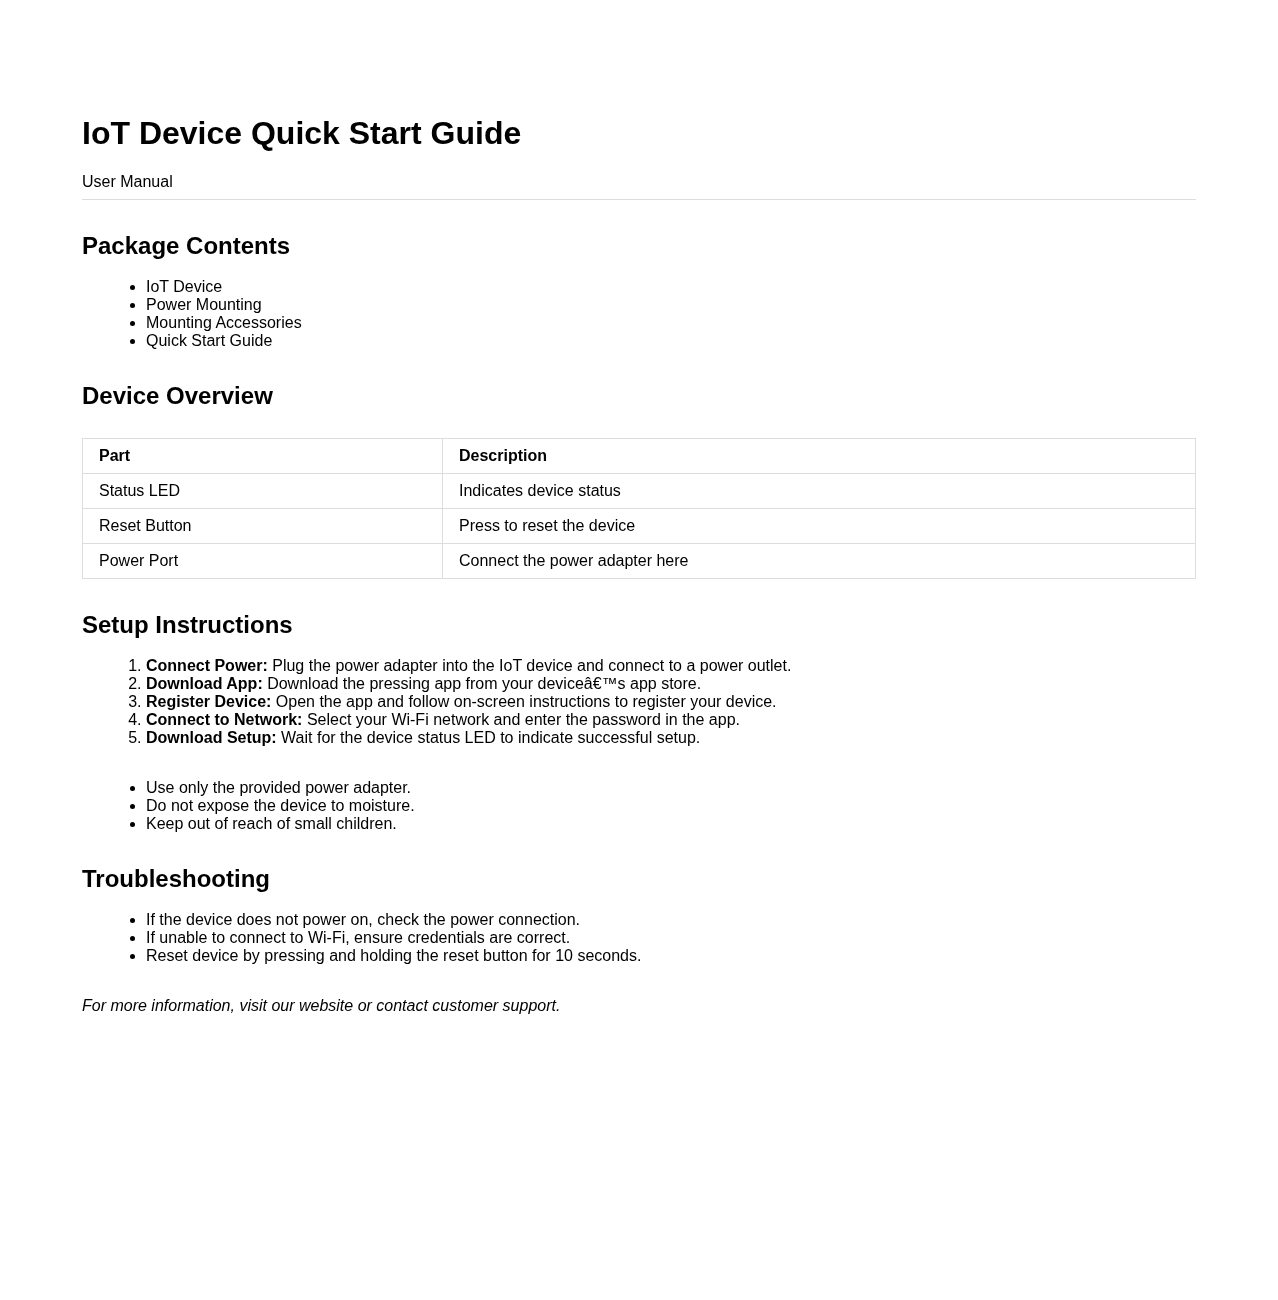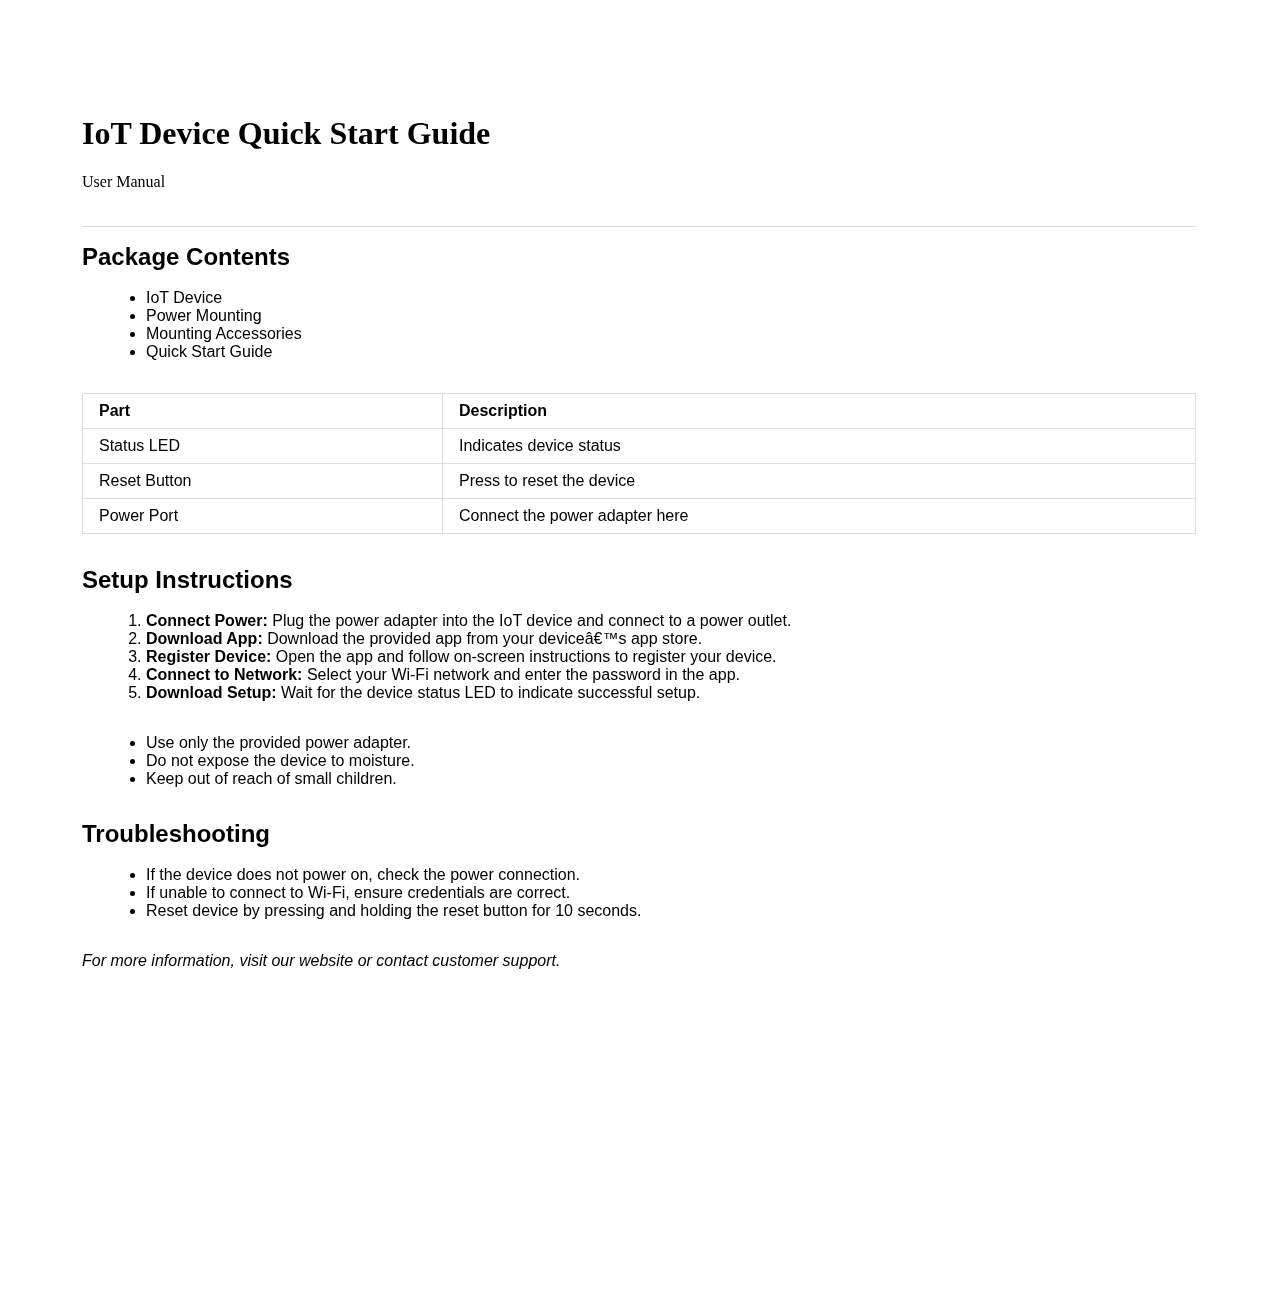--- a/index.html
+++ b/index.html
@@ -7,37 +7,37 @@
       font-family: "Liberation Sans", sans-serif;
       color: #000;
       font-size: 16px;
       line-height: 18px;
     }
     .page {
       padding: 82px 82px 40px 82px;
       width: 1114px;
       margin-top: 32px;
     }
-    header { padding-bottom: 35px; border-bottom: 1px solid #dddddd; font-family: Liberation Serif, serif; }
+    header { padding-bottom: 8px; border-bottom: 1px solid #dddddd; }
     h1 {
       font-size: 32px;
       font-weight: bold;
       margin: 0;
       line-height: 37px;
       padding-top: 1px;
     }
     .subtitle { margin: 21px 0 0 0; line-height: 18px; }
     h2 {
       font-size: 24px;
       font-weight: bold;
       margin: 0;
       line-height: 28px;
     }
     section { margin-top: 32px; }
-    section.first { margin-top: 16px; }
+    section.first { margin-top: 32px; }
     ul, ol { margin: 18px 0 0 0; padding-left: 64px; }
     li { line-height: 18px; }
     table {
       margin-top: 28px;
       width: 100%;
       border-collapse: collapse;
     }
     th, td {
       border: 1px solid #dddddd;
       text-align: left;
@@ -66,20 +66,21 @@
     <h2>Package Contents</h2>
     <ul>
       <li>IoT Device</li>
       <li>Power Mounting</li>
       <li>Mounting Accessories</li>
       <li>Quick Start Guide</li>
     </ul>
   </section>
 
   <section>
+    <h2>Device Overview</h2>
     <table>
       <thead>
         <tr>
           <th class="col-part">Part</th>
           <th>Description</th>
         </tr>
       </thead>
       <tbody>
         <tr>
           <td class="col-part">Status LED</td>
@@ -94,21 +95,21 @@
           <td>Connect the power adapter here</td>
         </tr>
       </tbody>
     </table>
   </section>
 
   <section>
     <h2>Setup Instructions</h2>
     <ol>
       <li><strong>Connect Power:</strong><span> Plug the power adapter into the IoT device and connect to a power outlet.</span></li>
-      <li><strong>Download App:</strong><span> Download the provided app from your deviceâ€™s app store.</span></li>
+      <li><strong>Download App:</strong><span> Download the pressing app from your deviceâ€™s app store.</span></li>
       <li><strong>Register Device:</strong><span> Open the app and follow on-screen instructions to register your device.</span></li>
       <li><strong>Connect to Network:</strong><span> Select your Wi-Fi network and enter the password in the app.</span></li>
       <li><strong>Download Setup:</strong><span> Wait for the device status LED to indicate successful setup.</span></li>
     </ol>
   </section>
 
   <section>
     <ul>
       <li>Use only the provided power adapter.</li>
       <li>Do not expose the device to moisture.</li>

